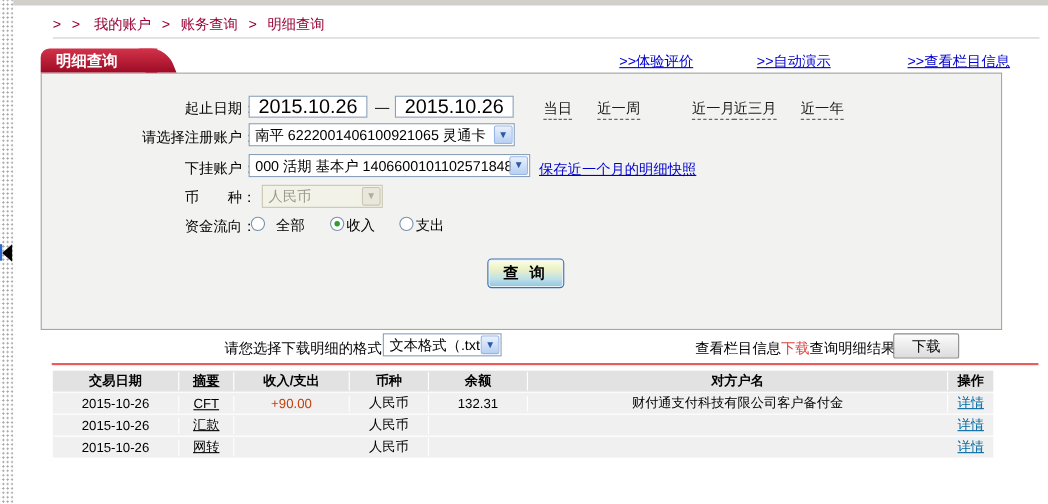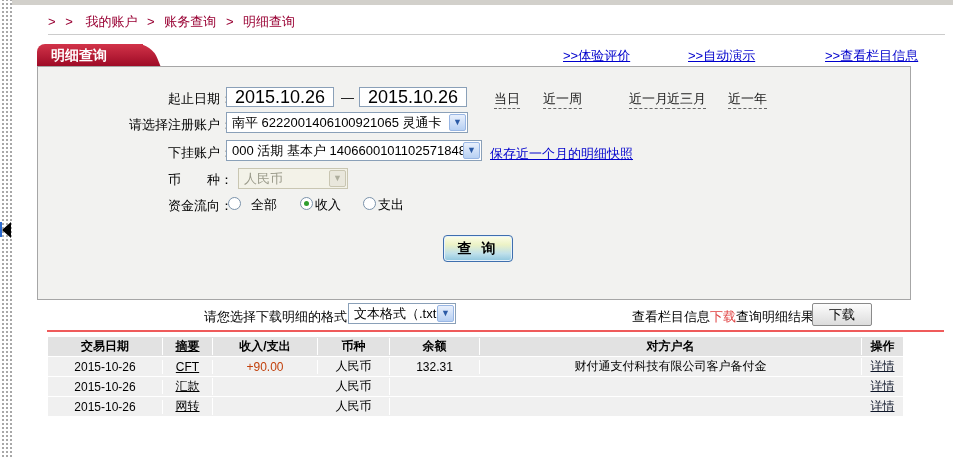--- a/index.html
+++ b/index.html
@@ -91,21 +91,21 @@
   .reddiv { position:absolute; left:47px; top:330px; width:897px; height:2px; background:#ef5b5b; }
 
   
   .tbl { position:absolute; left:48px; top:337px; width:855px; }
   .trow { display:flex; height:19px; margin-bottom:1px; background:#f0f0f0; align-items:center; }
   .trow.head { background:#e2e2e2; font-weight:bold; }
   .tc { display:flex; align-items:center; justify-content:center; text-align:center; font-size:12px;
         border-right:1px solid #fff; white-space:nowrap; overflow:hidden; }
   .c1{width:115px;} .c2{width:50px;text-decoration:underline;} .c3{width:105px;} .c4{width:72px;} .c5{width:90px;} .c6{width:382px;} .c7{width:41px;border-right:none;}
   .amt { color:#c2410c; }
-  .detail { color:#0f172a; text-decoration:underline; cursor:pointer; }
+  .detail { color:#0369a1; text-decoration:underline; cursor:pointer; }
 </style>
 </head>
 <body>
 
 <div class="page">
 
   <div class="dots"></div>
   <div class="collapse">
     <span class="bluebar"></span>
     <span class="tri"></span>

